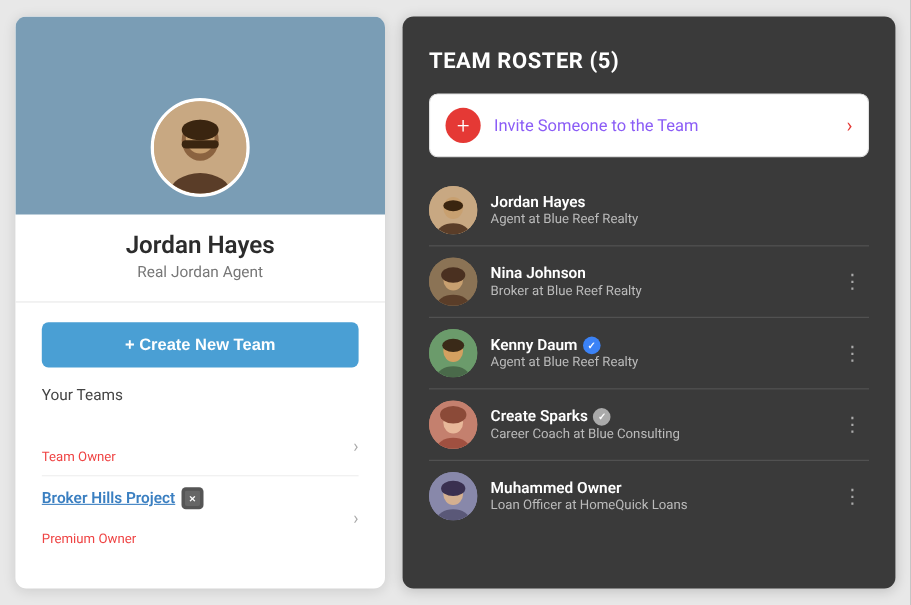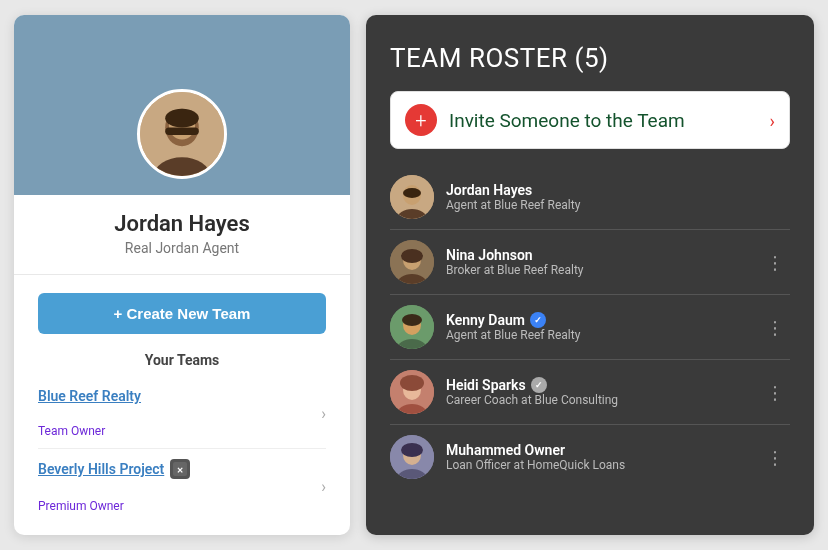--- a/index.html
+++ b/index.html
@@ -93,24 +93,23 @@
       gap: 8px;
       width: calc(100% - 48px);
     }
 
     .your-teams-section {
       padding: 8px 24px;
     }
 
     .your-teams-label {
       font-size: 14px;
-      font-weight: 700;
+      font-weight: 400;
       color: #444;
       margin-bottom: 10px;
-      text-align: center;
     }
 
     .team-item {
       display: flex;
       align-items: center;
       justify-content: space-between;
       padding: 10px 0;
       border-bottom: 1px solid #eee;
       cursor: pointer;
     }
@@ -124,21 +123,21 @@
       font-weight: 600;
       color: #3a7fc1;
       text-decoration: underline;
       display: flex;
       align-items: center;
       gap: 6px;
     }
 
     .team-item-role {
       font-size: 12px;
-      color: #6d28d9;
+      color: #ef4444;
       margin-top: 20px;
     }
 
     .chevron-right {
       color: #aaa;
       font-size: 16px;
     }
 
     .badge-icon {
       display: inline-flex;
@@ -156,22 +155,22 @@
       height: 520px;
       background: #3a3a3a;
       border-radius: 10px;
       box-shadow: 0 2px 12px rgba(0,0,0,0.18);
       display: flex;
       flex-direction: column;
       padding: 28px 24px 16px;
     }
 
     .roster-title {
-      font-size: 26px;
-      font-weight: 400;
+      font-size: 20px;
+      font-weight: 700;
       color: #fff;
       letter-spacing: 0.5px;
       margin-bottom: 18px;
     }
 
     .invite-bar {
       background: #fff;
       border-radius: 8px;
       display: flex;
       align-items: center;
@@ -191,22 +190,22 @@
       justify-content: center;
       color: #fff;
       font-size: 20px;
       font-weight: 300;
       margin-right: 12px;
       flex-shrink: 0;
     }
 
     .invite-text {
       flex: 1;
-      font-size: 19px;
-      color: #14532d;
+      font-size: 15px;
+      color: #8b5cf6;
     }
 
     .invite-chevron {
       color: #e53935;
       font-size: 18px;
     }
 
     .roster-list { flex: 1; overflow-y: auto; }
 
     .roster-item {
@@ -310,32 +309,29 @@
 
   <div class="divider"></div>
 
   <button class="create-team-btn">+ Create New Team</button>
 
   <div class="your-teams-section">
     <div class="your-teams-label">Your Teams</div>
 
     <div class="team-item">
       <div class="team-item-info">
-        <div class="team-item-name">
-          <span>Blue Reef Realty</span>
-        </div>
         <div class="team-item-role">Team Owner</div>
       </div>
       <span class="chevron-right">›</span>
     </div>
 
     <div class="team-item">
       <div class="team-item-info">
         <div class="team-item-name">
-          <span>Beverly Hills Project</span>
+          <span>Broker Hills Project</span>
           <span class="badge-icon">
             <svg width="14" height="14" viewBox="0 0 14 14" fill="none" xmlns="http://www.w3.org/2000/svg">
               <rect width="14" height="14" rx="2" fill="#666"></rect>
               <text x="7" y="10.5" text-anchor="middle" fill="#fff" font-size="8" font-family="sans-serif">✕</text>
             </svg>
           </span>
         </div>
         <div class="team-item-role">Premium Owner</div>
       </div>
       <span class="chevron-right">›</span>
@@ -413,21 +409,21 @@
       <div class="roster-avatar av-heidi">
         <svg viewBox="0 0 44 44" xmlns="http://www.w3.org/2000/svg">
           <rect width="44" height="44" fill="#c4806e"></rect>
           <ellipse cx="22" cy="20" rx="9" ry="10" fill="#e8b89a"></ellipse>
           <ellipse cx="22" cy="13" rx="12" ry="8" fill="#8b4a38"></ellipse>
           <ellipse cx="22" cy="44" rx="15" ry="10" fill="#a05040"></ellipse>
         </svg>
       </div>
       <div class="roster-member-info">
         <div class="roster-member-name">
-          <span>Heidi Sparks</span>
+          <span>Create Sparks</span>
           <span class="verified-badge-gray">✓</span>
         </div>
         <div class="roster-member-role">Career Coach at Blue Consulting</div>
       </div>
       <span class="roster-menu">⋮</span>
     </div>
 
     <div class="roster-item">
       <div class="roster-avatar av-muhammed">
         <svg viewBox="0 0 44 44" xmlns="http://www.w3.org/2000/svg">

